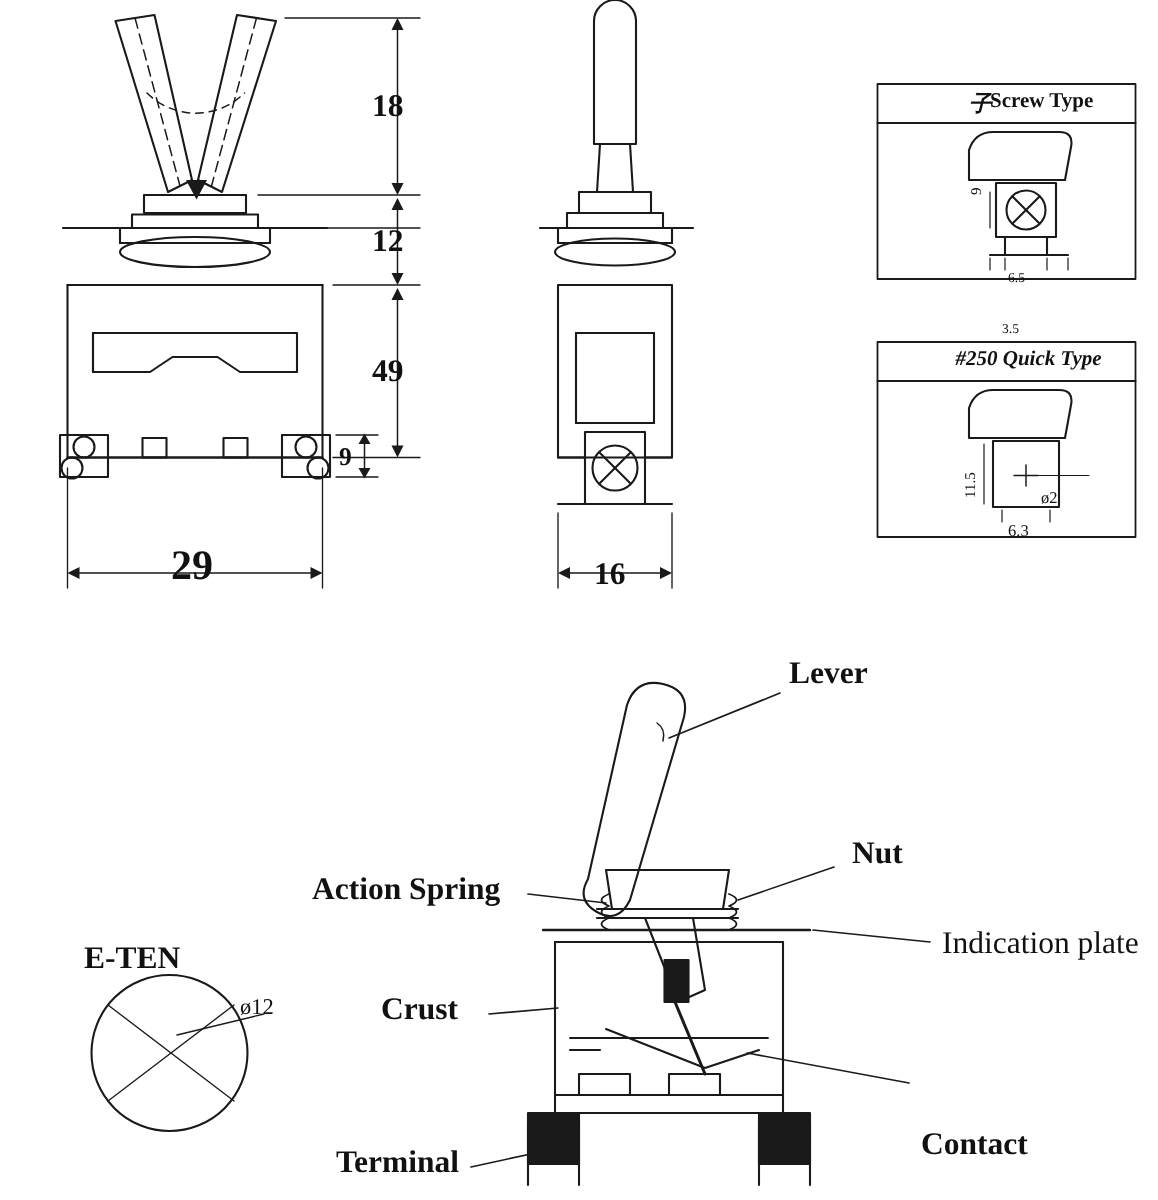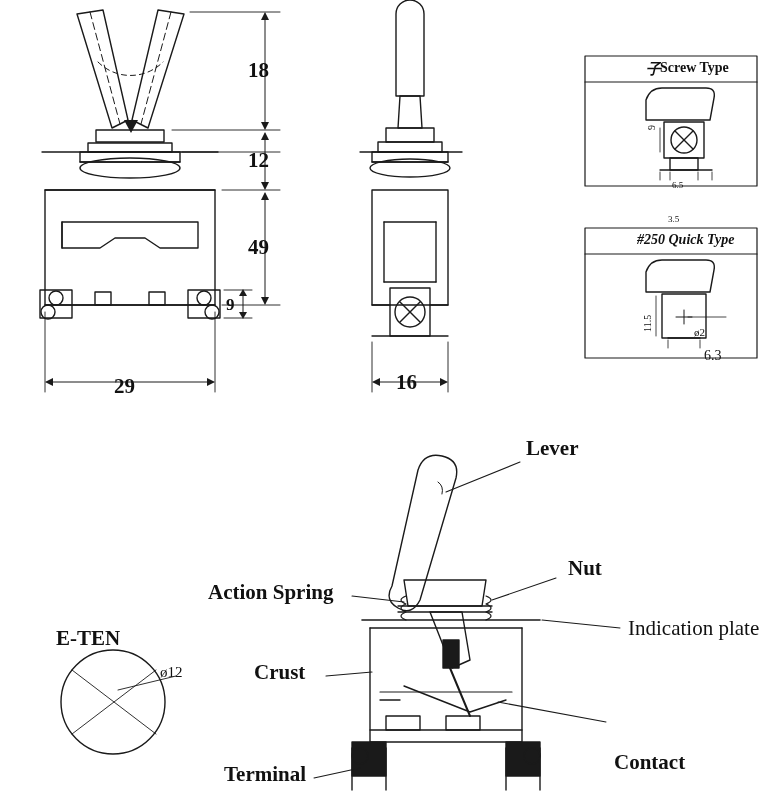--- a/index.html
+++ b/index.html
@@ -220,34 +220,34 @@
       </g>
     </g>
 
   </g>
 </svg>
 
 <div class="lbl dim" style="left:248px;top:58px;font-size:21px;">18</div>
 <div class="lbl dim" style="left:248px;top:148px;font-size:21px;">12</div>
 <div class="lbl dim" style="left:248px;top:235px;font-size:21px;">49</div>
 <div class="lbl dim" style="left:226px;top:295px;font-size:17px;">9</div>
-<div class="lbl dim" style="left:114px;top:374px;font-size:21px;">29</div>
+<div class="lbl dim" style="left:114px;top:362px;font-size:28px;">29</div>
 
 <div class="lbl dim" style="left:396px;top:370px;font-size:21px;">16</div>
 
 <div class="lbl" style="left:646px;top:60px;font-size:15px;font-style:italic;font-weight:bold;">子</div>
 <div class="lbl" style="left:660px;top:60px;font-size:14px;font-weight:bold;">Screw Type</div>
 <div class="lbl" style="left:646px;top:130px;font-size:10px;transform:rotate(-90deg);transform-origin:left top;">9</div>
 <div class="lbl" style="left:668px;top:172px;font-size:9px;margin-top:42px;">3.5</div>
 <div class="lbl" style="left:672px;top:180px;font-size:9px;">6.5</div>
 
 <div class="lbl" style="left:637px;top:232px;font-size:14px;font-weight:bold;font-style:italic;">#250 Quick Type</div>
 <div class="lbl" style="left:642px;top:332px;font-size:10px;transform:rotate(-90deg);transform-origin:left top;">11.5</div>
 <div class="lbl" style="left:694px;top:326px;font-size:11px;">ø2</div>
-<div class="lbl" style="left:672px;top:348px;font-size:14px;margin-left:32px;">6.3</div>
+<div class="lbl" style="left:672px;top:348px;font-size:11px;">6.3</div>
 
 <div class="lbl" style="left:56px;top:626px;font-size:21px;font-weight:bold;">E-TEN</div>
 
 <div class="lbl" style="left:160px;top:664px;font-size:15px;">ø12</div>
 
 <div class="lbl" style="left:526px;top:436px;font-size:21px;font-weight:bold;">Lever</div>
 <div class="lbl" style="left:568px;top:556px;font-size:21px;font-weight:bold;">Nut</div>
 <div class="lbl" style="left:628px;top:616px;font-size:21px;font-weight:normal;">Indication plate</div>
 <div class="lbl" style="left:208px;top:580px;font-size:21px;font-weight:bold;">Action Spring</div>
 <div class="lbl" style="left:254px;top:660px;font-size:21px;font-weight:bold;">Crust</div>

